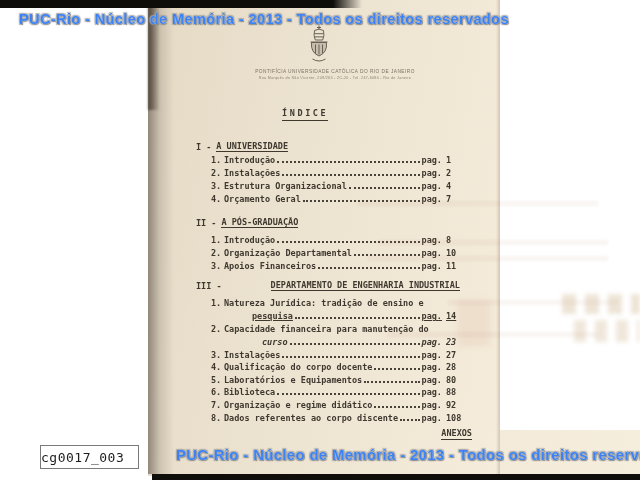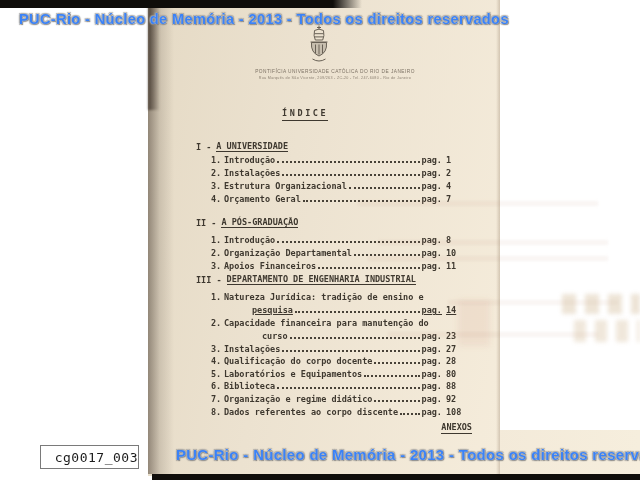--- a/index.html
+++ b/index.html
@@ -51,21 +51,21 @@
       -1px -1px 1px rgba(135,135,135,0.7),
       1px -1px 1px rgba(120,120,120,0.6),
       -1px 1px 1px rgba(120,120,120,0.6);
   }
   .wm-top{ left:19px; top:11px; }
   .wm-bottom{ left:176px; top:447px; font-size:14.8px; }
   
   .caption-box{
     position:absolute; left:40px; top:445px; width:99px; height:24px;
     background:#ffffff; border:1px solid #7a7a7a; box-sizing:border-box;
-    display:flex; align-items:center; justify-content:flex-end;
+    display:flex; align-items:center; justify-content:flex-start;
     font:13px "DejaVu Sans Mono", monospace; color:#1c1c1c; letter-spacing:0.5px;
   }
   
   .crest{ position:absolute; left:158px; top:24px; width:26px; height:43px; opacity:0.88; }
   .lh{
     position:absolute; top:69px; left:0; width:100%; text-align:center;
     padding-left:22px; box-sizing:border-box; color:#7c7164;
     font-family:"Liberation Sans", sans-serif;
   }
   .lh1{ font-size:4.8px; letter-spacing:0.45px; }
@@ -81,28 +81,28 @@
     font:bold 8.5px "DejaVu Sans Mono", monospace; color:#3e382f;
   }
   .u{ border-bottom:1.3px solid currentColor; padding-bottom:0.5px; }
   .sec-head{ height:13px; display:flex; align-items:flex-end; white-space:nowrap; }
   .pfx{ margin-right:5px; }
   .row{ height:13px; display:flex; align-items:flex-end; padding-left:15px; white-space:nowrap; }
   .r3{ height:12.6px; }
   .row2 .l1,.row2 .l2{ height:13px; display:flex; align-items:flex-end; white-space:nowrap; }
   .row2 .l1{ padding-left:15px; }
   .ind1{ padding-left:56px;text-decoration:underline; }
-  .ind2{ padding-left:66px; }
+  .ind2{ padding-left:66px;font-style:italic; }
   .inum{ width:13px; flex:none; }
   .lbl,.cont,.pag{ flex:none; }
   .dots{ flex:1; border-bottom:2px dotted #474137; margin:0 2px 2px 2px; min-width:8px; }
   .pnum{ flex:none; width:26px; padding-left:4px; }
   .mt-sec2{ margin-top:11px; }
   .mt-items{ margin-top:4px; }
-  .mt-sec3{ margin-top:1px; }
+  .mt-sec3{ margin-top:7px;gap:44px; }
   .annex{ margin-top:4px; height:13px; display:flex; align-items:flex-end;justify-content:flex-end; }
   
   .art{ position:absolute; pointer-events:none; }
   .art-ghost1{ left:562px; top:294px; width:78px; height:20px;
     background:repeating-linear-gradient(90deg, rgba(206,180,142,0.55) 0 14px, rgba(206,180,142,0) 14px 23px);
     filter:blur(2px); opacity:0.65; }
   .art-ghost2{ left:574px; top:320px; width:66px; height:22px;
     background:repeating-linear-gradient(90deg, rgba(206,178,138,0.5) 0 12px, rgba(206,178,138,0) 12px 21px);
     filter:blur(2.2px); opacity:0.6; }
   .art-pink{ left:458px; top:300px; width:32px; height:46px;

